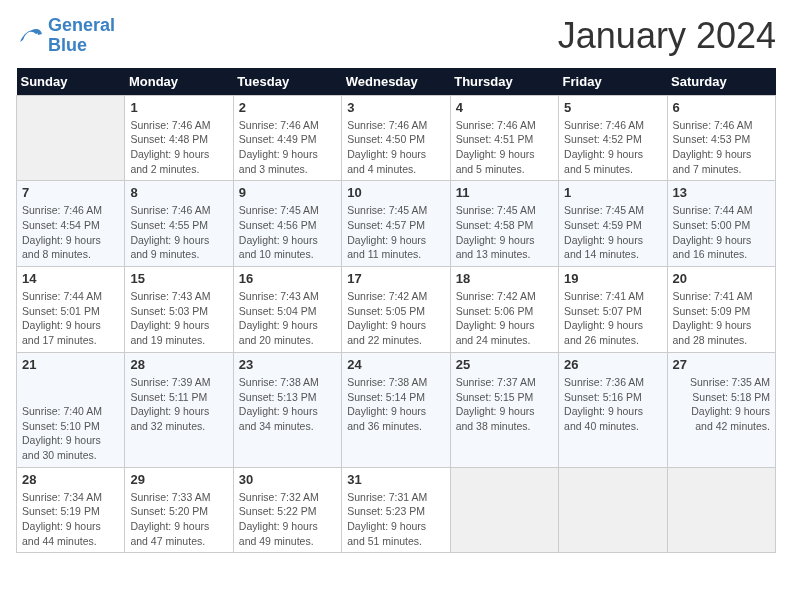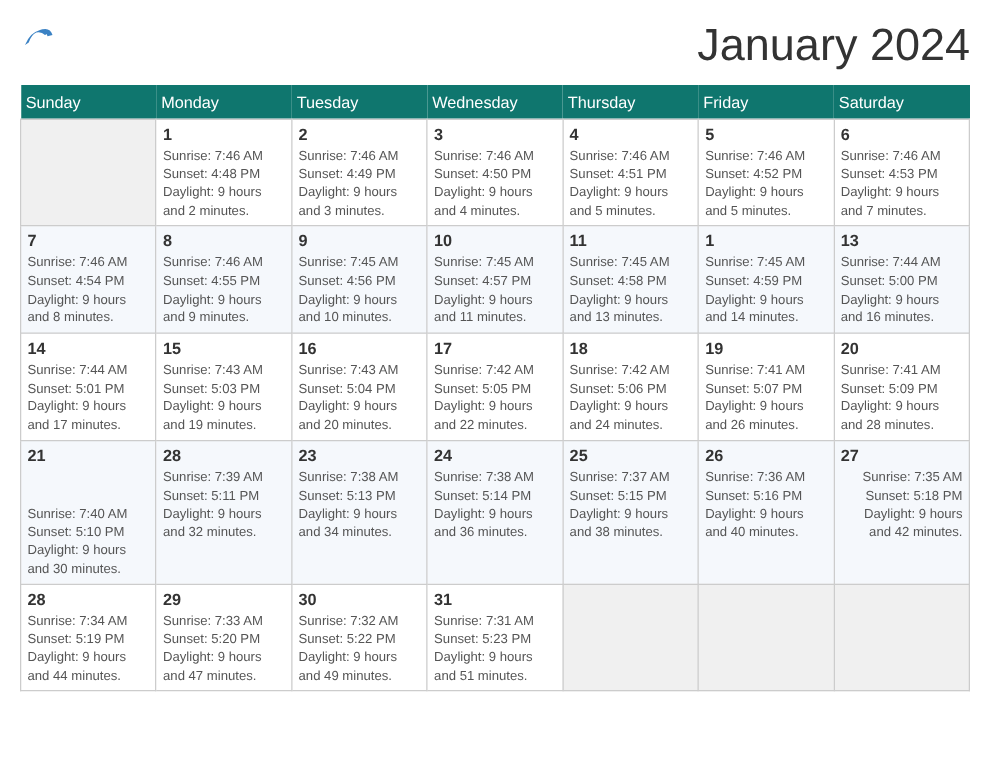--- a/index.html
+++ b/index.html
@@ -47,26 +47,26 @@
       font-size: 16px;
       color: #555;
       margin-top: 2px;
     }
     table {
       width: 100%;
       border-collapse: collapse;
       font-size: 11px;
     }
     thead tr th {
-      background-color: #0f766e;
+      background-color: #0f172a;
       color: #fff;
       padding: 6px 4px;
       text-align: left;
       font-size: 13px;
-      font-weight: normal;
+      font-weight: bold;
     }
     tbody tr td {
       border: 1px solid #ccc;
       vertical-align: top;
       padding: 4px 5px;
       width: 14.28%;
       min-height: 80px;
     }
     tbody tr:nth-child(even) td {
       background-color: #f5f8fc;
@@ -93,20 +93,24 @@
 </head>
 <body>
 
 <div class="header-section">
   <div class="logo">
     <svg class="logo-icon" viewBox="0 0 28 28">
       <rect x="0" y="0" width="28" height="28" fill="none"></rect>
       <path d="M4 20 Q8 10 16 8 Q20 7 24 10 L20 12 Q17 9 13 10 Q9 12 7 18 Z" fill="#3b82c4"></path>
       <path d="M16 8 Q24 5 26 12 L22 13 Q21 8 16 9 Z" fill="#3b82c4"></path>
     </svg>
+    <div class="logo-text">
+      <div><span>General</span></div>
+      <div><span style="color:#3b82c4">Blue</span></div>
+    </div>
   </div>
   <div class="title-section">
     <div class="month-title">January 2024</div>
   </div>
 </div>
 
 <table>
   <thead>
     <tr>
     <th>Sunday</th>

